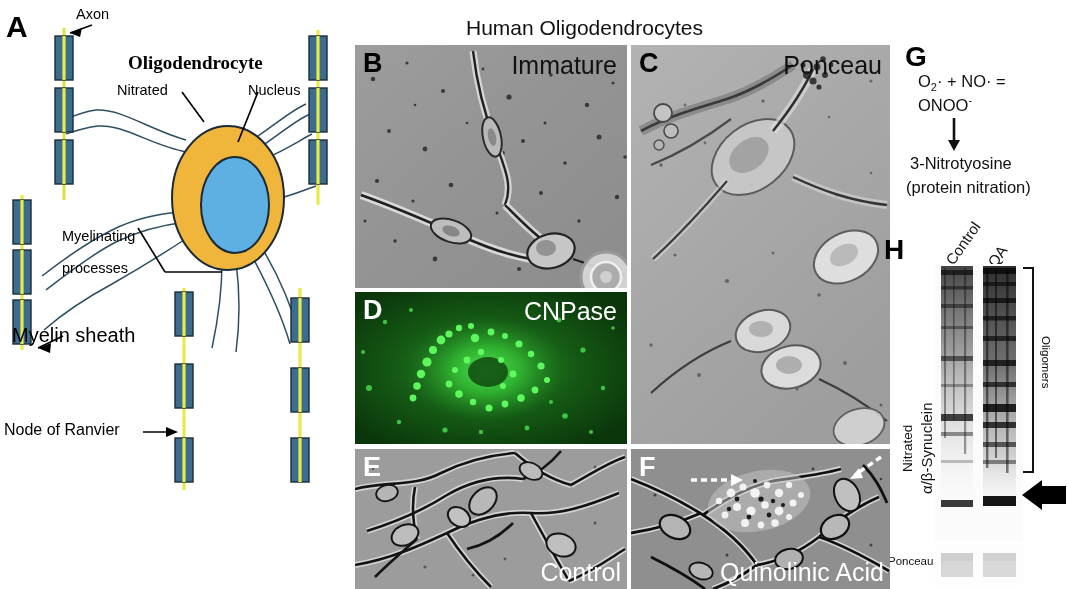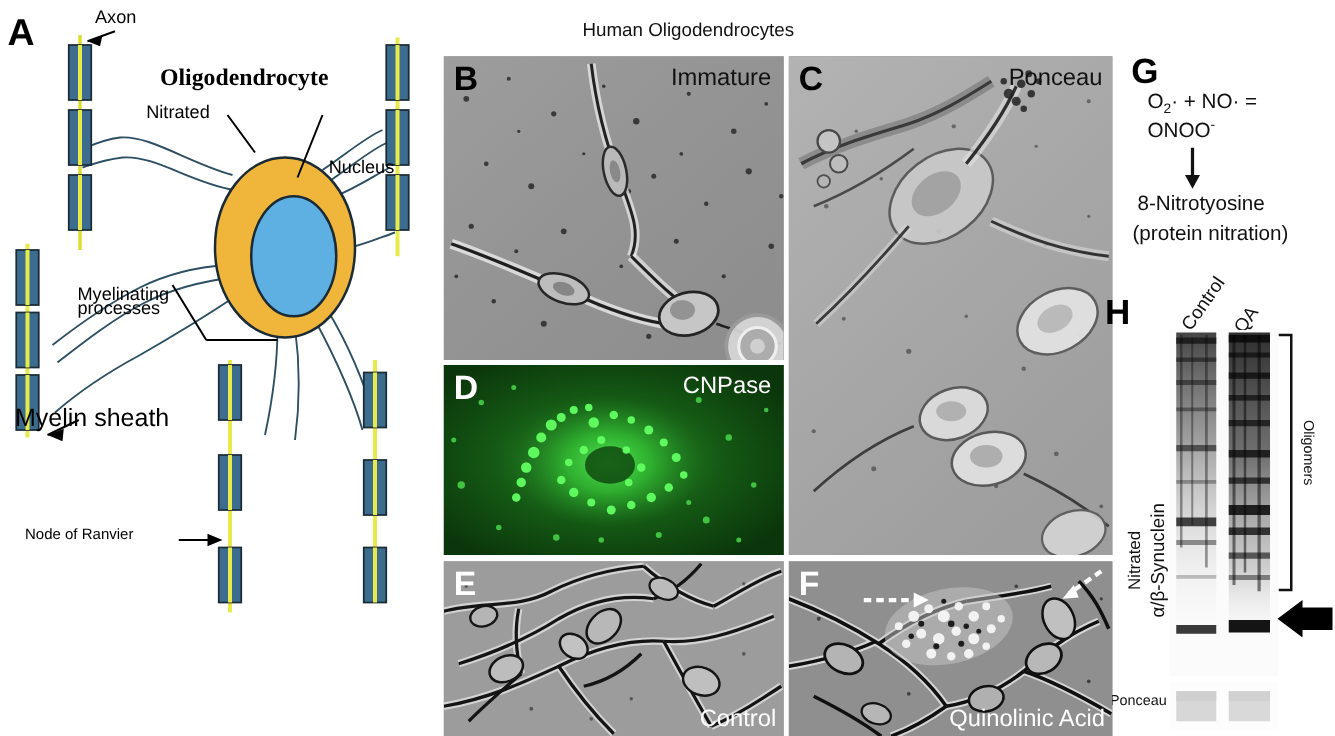--- a/index.html
+++ b/index.html
@@ -48,21 +48,21 @@
 
   
   .mpanel {
     position: absolute;
     overflow: hidden;
     background: #8f8f8f;
   }
   .mpanel .cap {
     position: absolute;
     z-index: 14;
-    font-size: 19px;
+    font-size: 25px;
     line-height: 1;
     white-space: nowrap;
   }
   .cap-dark { color: #111; }
   .cap-light { color: #ffffff; }
   .mpanel .plet {
     position: absolute;
     left: 8px; top: 5px;
     font-size: 27px;
     font-weight: bold;
@@ -71,21 +71,21 @@
   }
   .plet-dark { color: #000; }
   .plet-light { color: #ffffff; }
   .micro-svg { position: absolute; left:0; top:0; width:100%; height:100%; z-index: 5; }
 
   
   #fig-title {
     position: absolute;
     left: 466px;
     top: 16px;
-    font-size: 15px;
+    font-size: 21px;
     color: #111;
     white-space: nowrap;
     z-index: 20;
   }
 
   
   #panel-g { position: absolute; left: 900px; top: 40px; width: 168px; height: 190px; }
   #panel-g .letter-g { left: 5px; top: 3px; font-size: 28px; color: #000; }
   .g-line {
     position: absolute;
@@ -228,25 +228,25 @@
         <polygon points="70,33 82,28 80,37"></polygon>
         <polygon points="38,348 51,343 50,353"></polygon>
         <polygon points="178,432 166,427 166,437"></polygon>
       </g>
     </svg>
 
     <div class="panel-letter letter-a">A</div>
     <div class="schem-label" style="left:76px; top:6px;">Axon</div>
     <div class="schem-title" style="left:128px; top:52px;font-family:Liberation Serif, serif;">Oligodendrocyte</div>
     <div class="schem-label" style="left:117px; top:82px;">Nitrated</div>
-    <div class="schem-label" style="left:263px; top:82px;margin-top:44px;">Nucleus</div>
+    <div class="schem-label" style="left:248px; top:82px;">Nucleus</div>
     <div class="schem-label" style="left:62px; top:228px;text-align:right;">Myelinating</div>
-    <div class="schem-label" style="left:62px; top:239px;">processes</div>
+    <div class="schem-label" style="left:62px; top:260px;">processes</div>
     <div class="schem-label" style="left:12px; top:324px; font-size:20px;">Myelin sheath</div>
-    <div class="schem-label" style="left:4px; top:421px; font-size:12px;margin-left:16px;">Node of Ranvier</div>
+    <div class="schem-label" style="left:4px; top:421px; font-size:16px;">Node of Ranvier</div>
   </div>
 
   <div id="fig-title">Human Oligodendrocytes</div>
 
   <div class="mpanel" id="panel-b" style="left:355px; top:45px; width:272px; height:243px;">
     <svg class="micro-svg" viewBox="0 0 272 243" preserveAspectRatio="none">
       <defs>
         <linearGradient id="gB" x1="0" y1="0" x2="1" y2="1">
           <stop offset="0%" stop-color="#9d9d9d"></stop>
           <stop offset="45%" stop-color="#949494"></stop>
@@ -642,21 +642,21 @@
 
     <div class="g-line" style="left:18px; top:54px;">
       <span>ONOO</span><span class="g-sup">-</span>
     </div>
 
     <svg style="position:absolute; left:42px; top:78px; width:24px; height:34px;" viewBox="0 0 24 34">
       <line x1="12" y1="0" x2="12" y2="25" stroke="#111" stroke-width="2.6"></line>
       <polygon points="12,33 6,22 18,22" fill="#111"></polygon>
     </svg>
 
-    <div class="g-line" style="left:10px; top:114px;">8-Nitrotyosine</div>
+    <div class="g-line" style="left:10px; top:114px;">3-Nitrotyosine</div>
     <div class="g-line" style="left:6px; top:138px;">(protein nitration)</div>
   </div>
 
   <div id="panel-h">
     <div class="panel-letter letter-h">H</div>
 
     <div class="rot-label" style="left:20px; top:244px; transform: rotate(-90deg);">Nitrated</div>
     <div class="rot-label" style="left:38px; top:266px; transform: rotate(-90deg); font-size:15px;">α/β-Synuclein</div>
 
     <div class="blot-lane-label" style="left:62px; top:30px;">Control</div>

